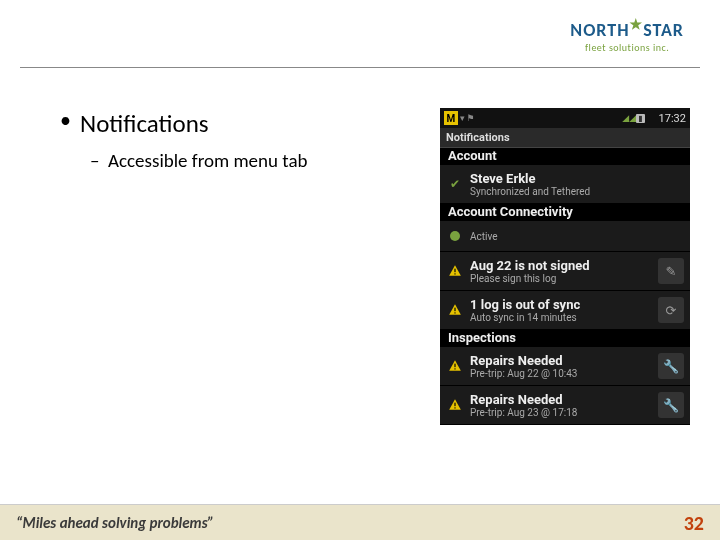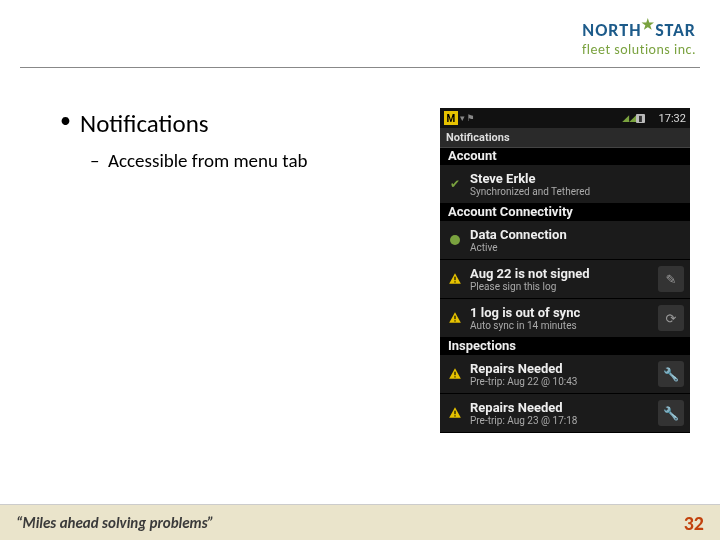--- a/index.html
+++ b/index.html
@@ -12,37 +12,37 @@
     overflow: hidden;
   }
   .header {
     height: 68px;
     border-bottom: 1px solid #888;
     position: relative;
     margin: 0 20px;
   }
   .logo {
     position: absolute;
-    right: 4px;
+    right: 16px;
     top: 16px;
-    text-align: right;
+    text-align: center;
   }
   .logo-main {
     font-weight: bold;
     color: #1d5b8a;
     font-size: 18px;
     letter-spacing: 1px;
   }
   .logo-main .star {
     color: #7aa23f;
     font-size: 14px;
     vertical-align: super;
   }
   .logo-sub {
-    font-size: 14px;
+    font-size: 10px;
     color: #7aa23f;
     letter-spacing: 0.5px;
   }
   .content {
     display: flex;
     padding: 40px 30px 0 60px;
   }
   .text-col {
     flex: 1;
     padding-right: 20px;
@@ -249,21 +249,20 @@
         <div class="sub">Synchronized and Tethered</div>
       </div>
     </div>
 
     <div class="section-head">Account Connectivity</div>
     <div class="row">
       <div class="ic">
           <div class="ic-dot"></div>
         </div>
       <div class="body">
-        <div class="title">Data Connection</div>
         <div class="sub">Active</div>
       </div>
     </div>
 
     <div class="row">
       <div class="ic ic-warn">
         <svg viewBox="0 0 24 24">
             <path fill="#e6c200" d="M12 2 L22 20 L2 20 Z"></path>
             <rect x="11" y="8" width="2" height="6" fill="#000"></rect>
             <rect x="11" y="16" width="2" height="2" fill="#000"></rect>

